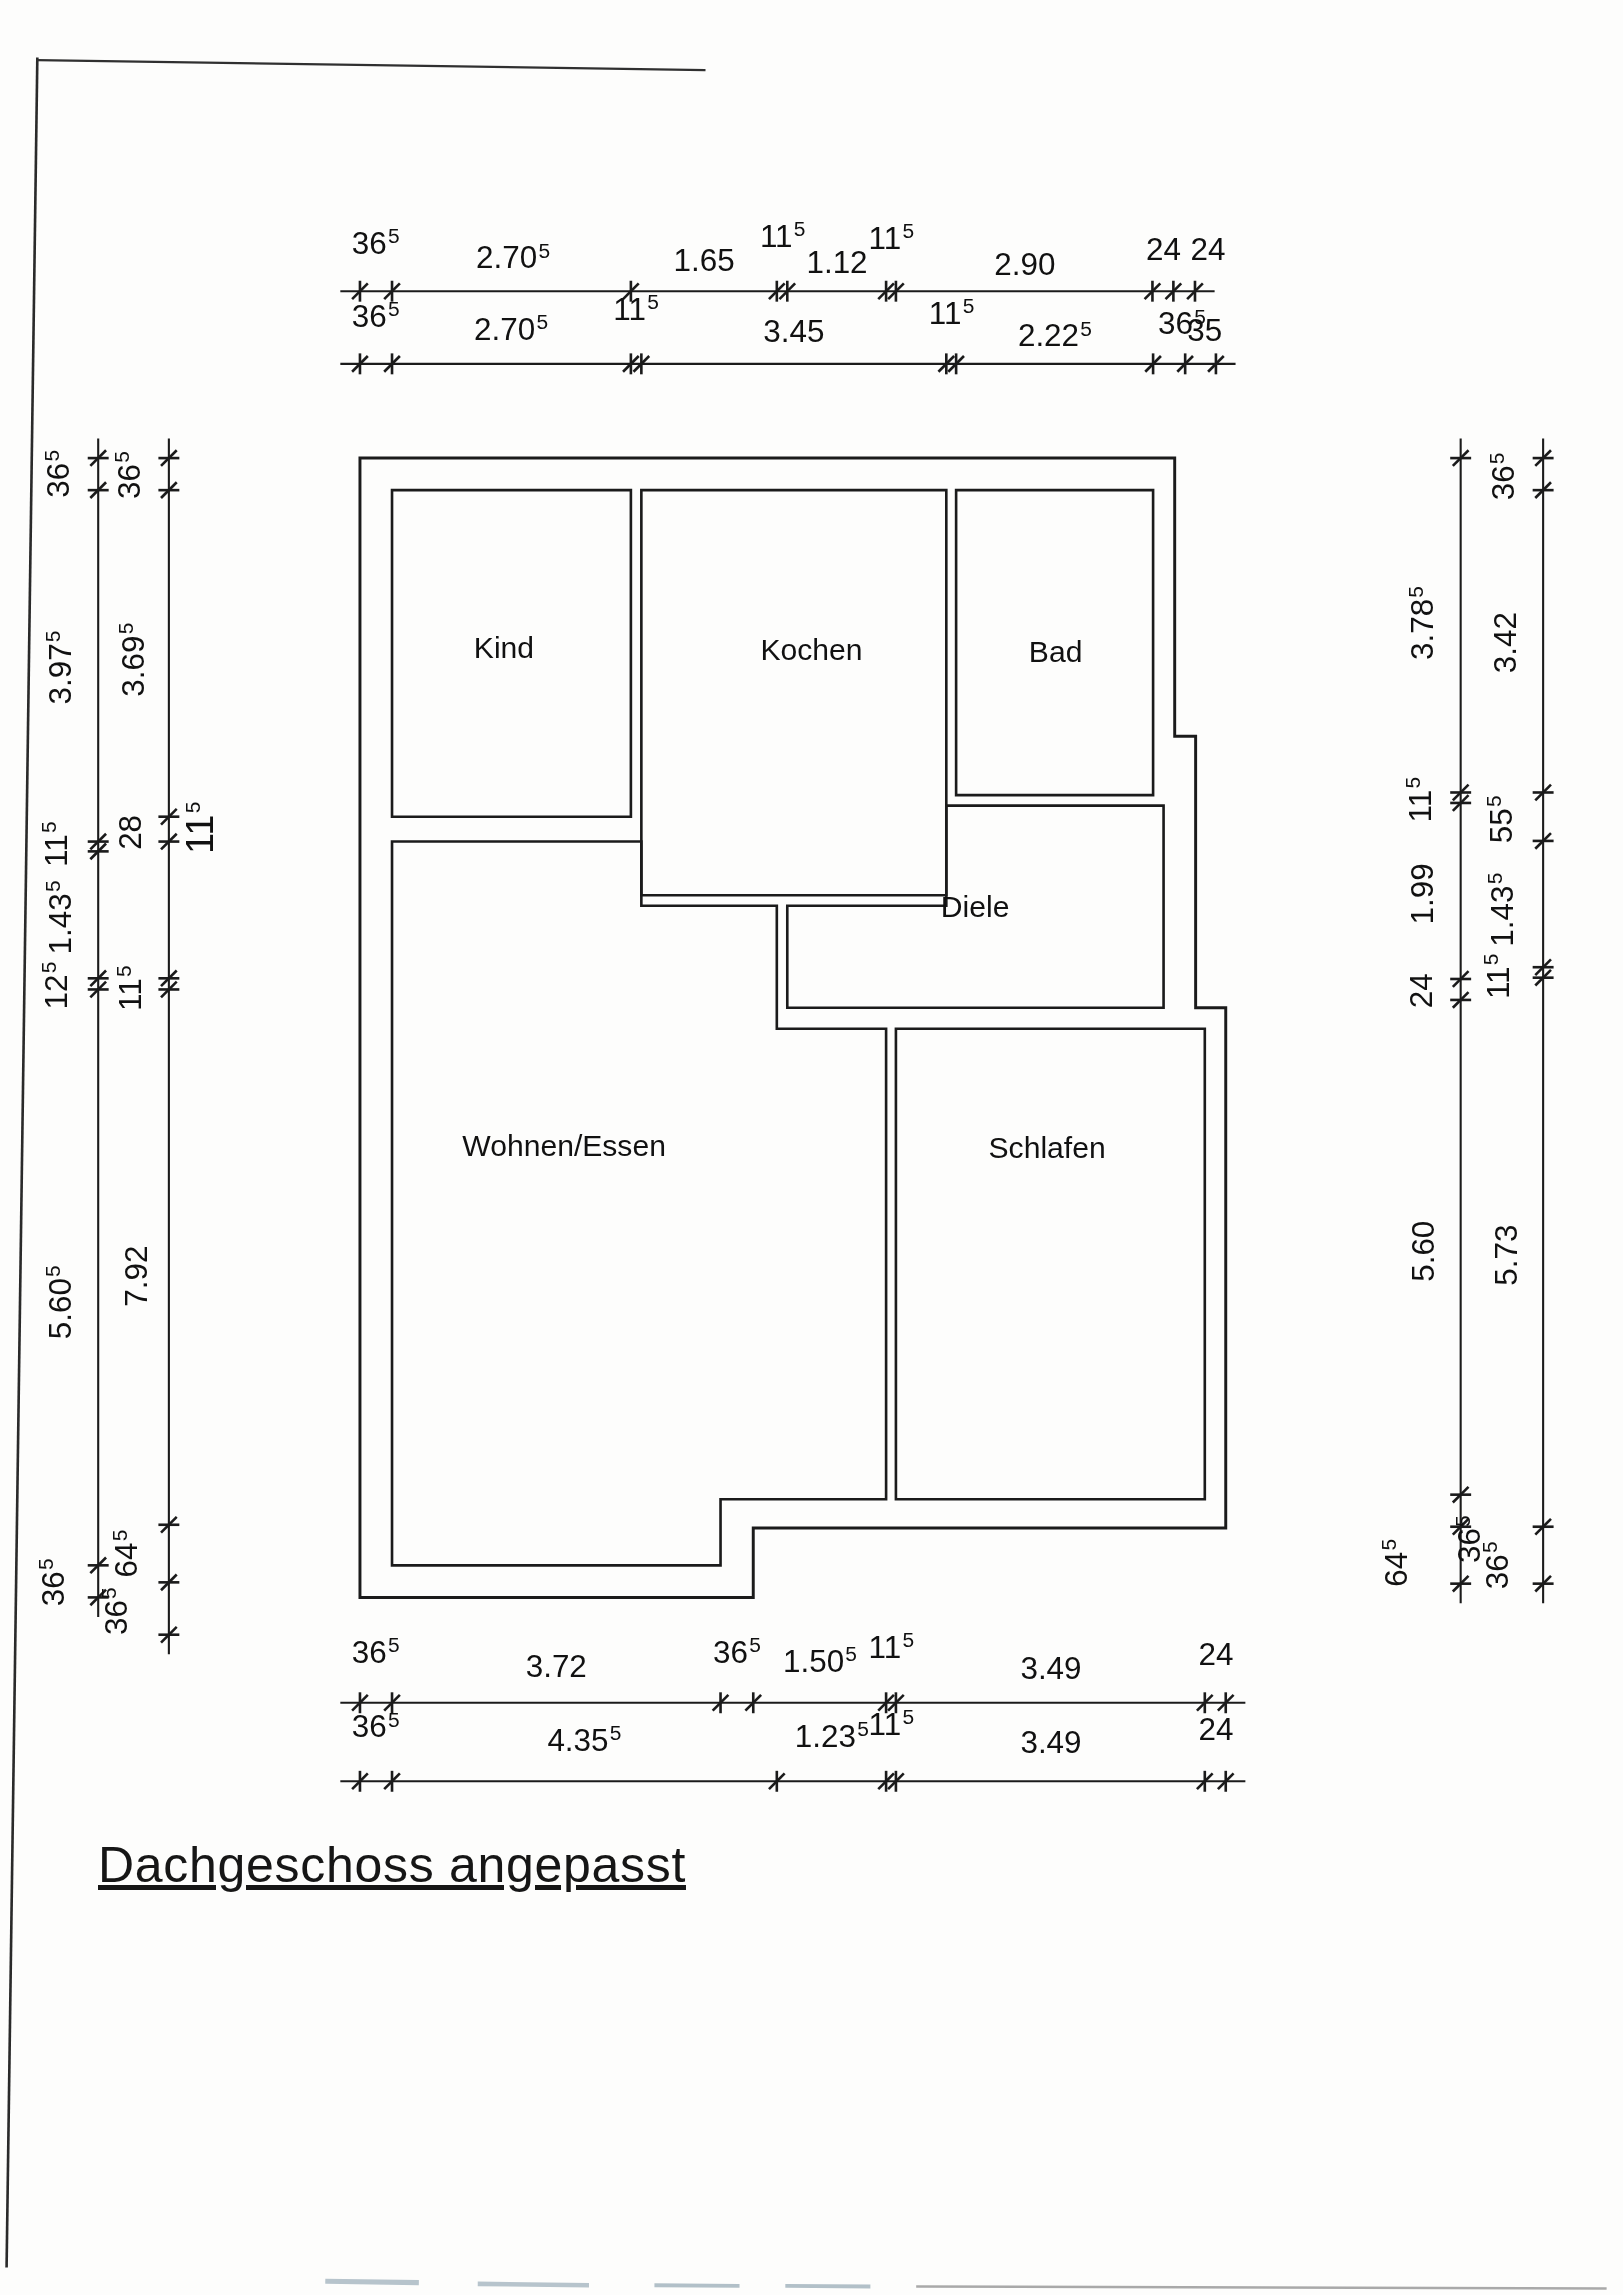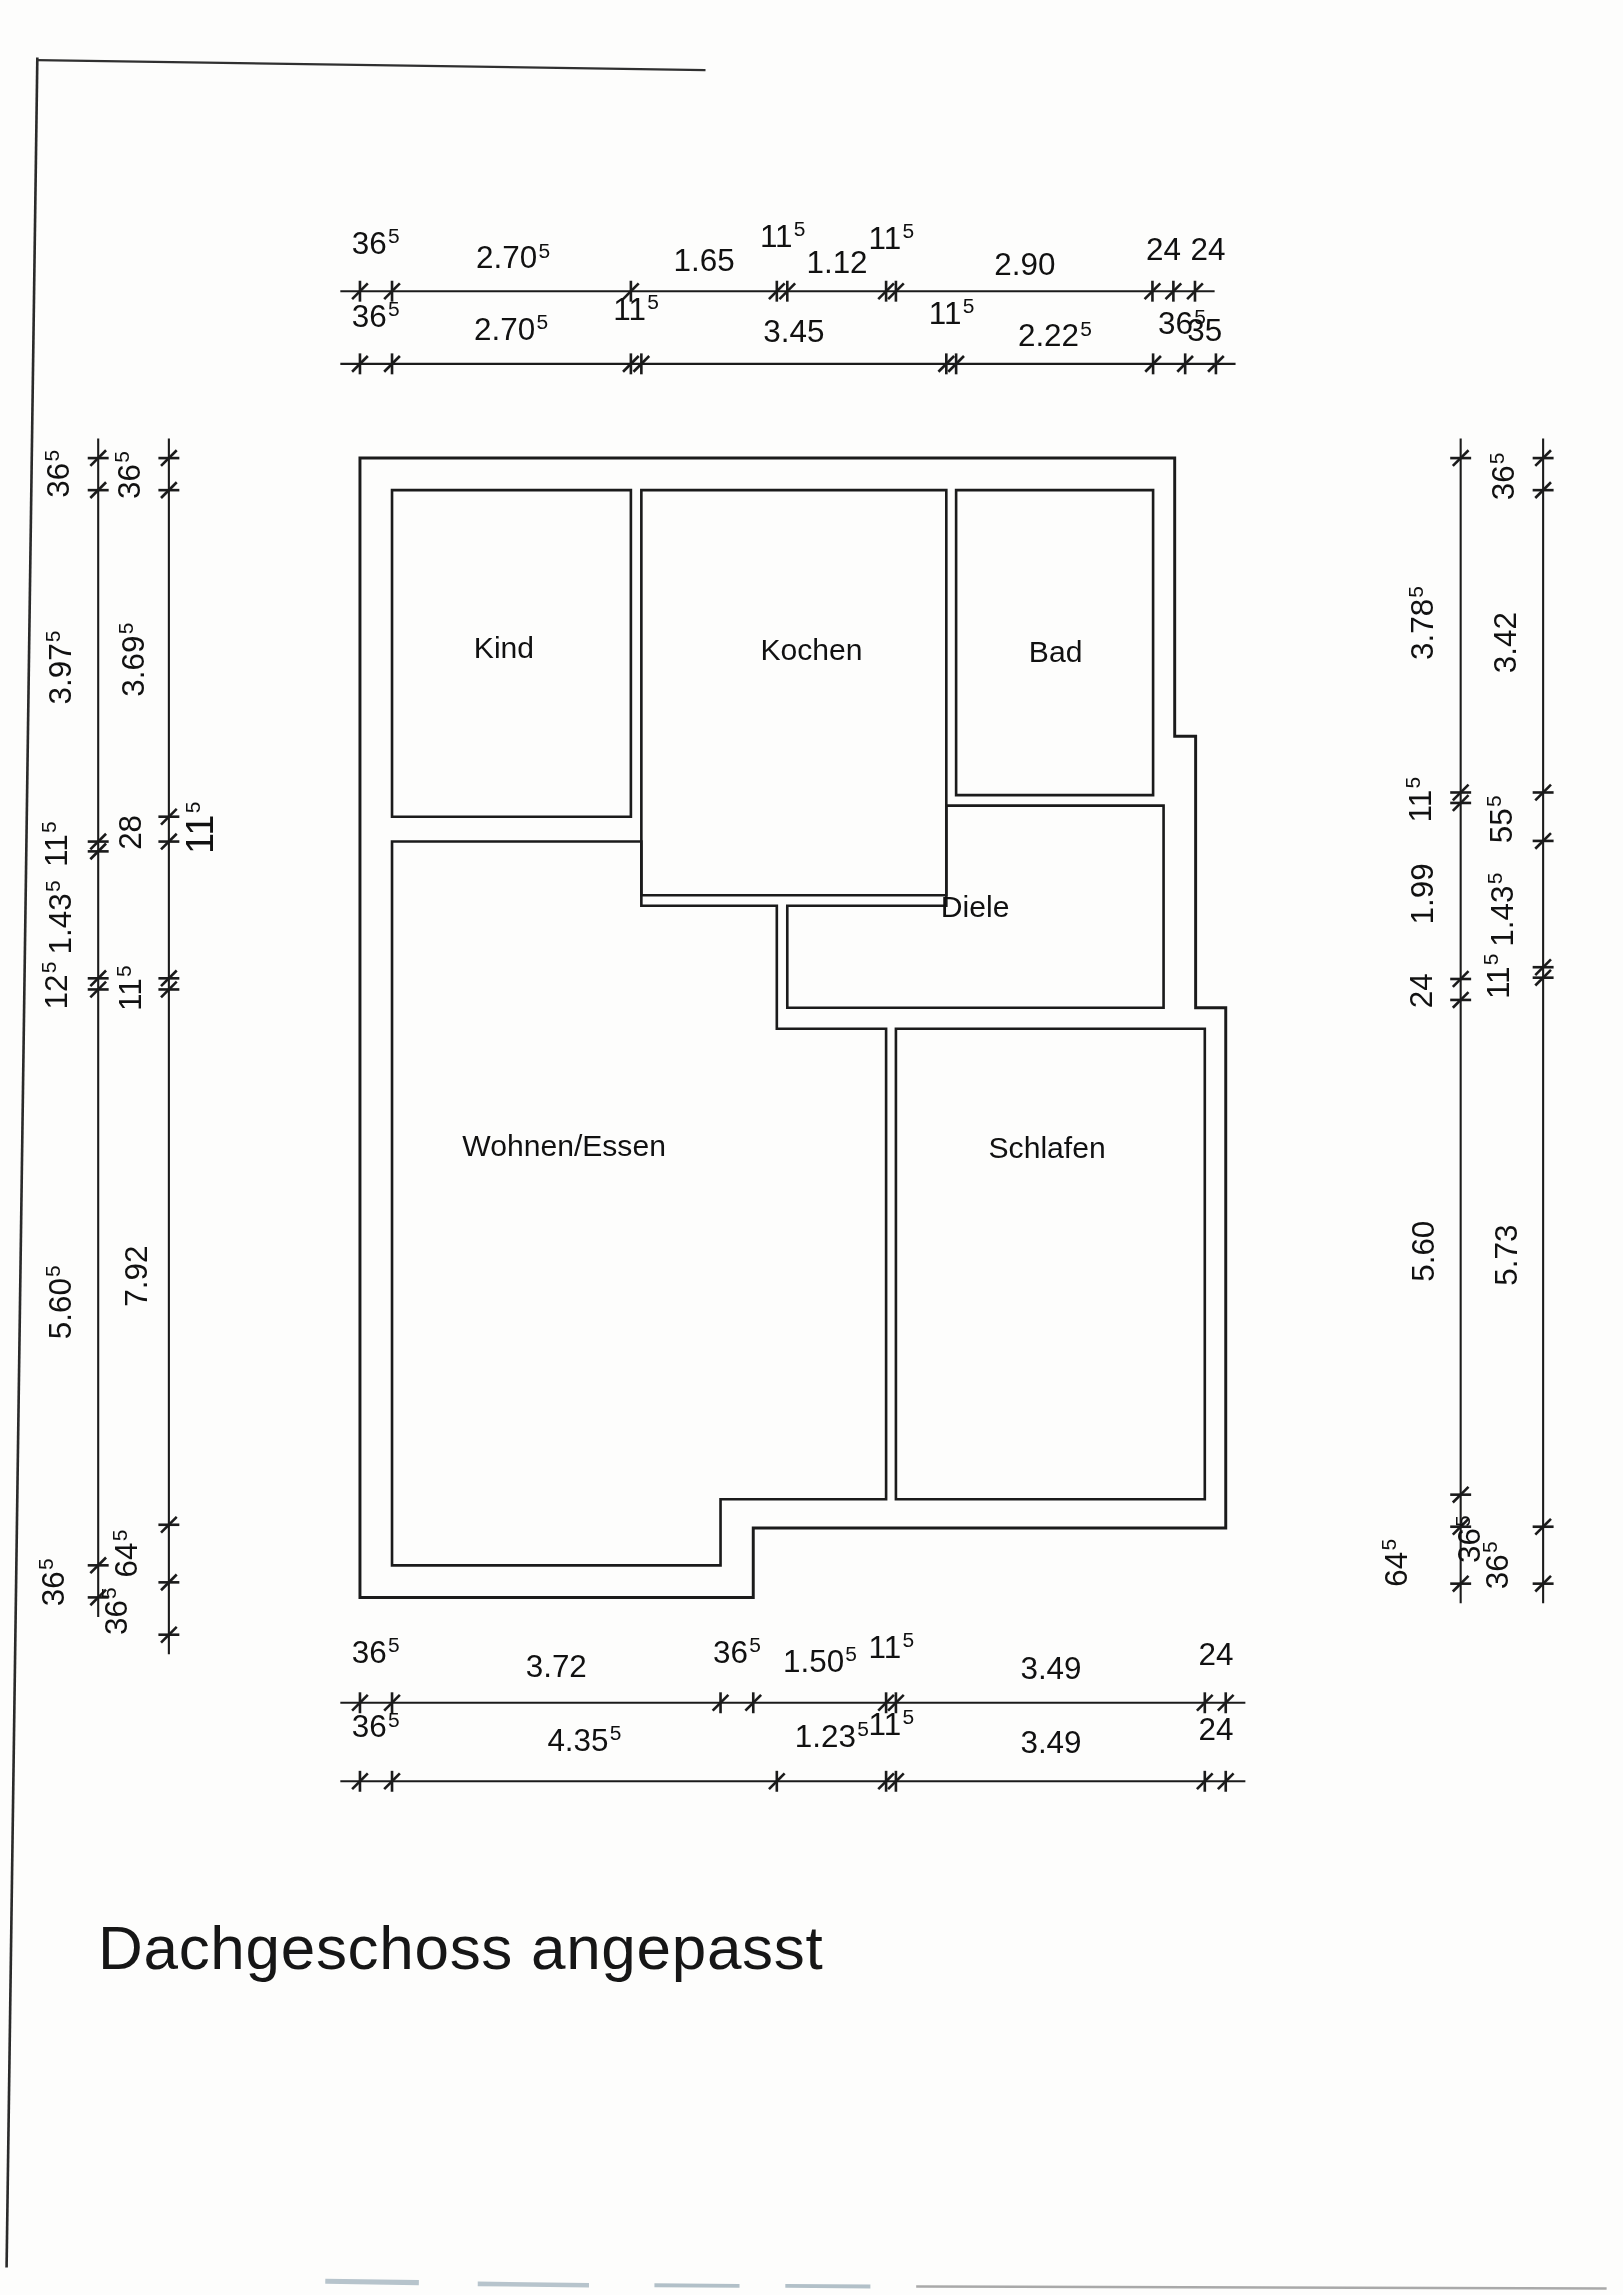--- a/index.html
+++ b/index.html
@@ -6,25 +6,26 @@
   .page{
     position:relative;
     width:1623px;height:2295px;
     background:#fdfdfc;
     overflow:hidden;
     font-family:"Liberation Sans", sans-serif;
   }
   .plan-svg{position:absolute;left:0;top:0;}
   .drawing-title{
     position:absolute;
-    left:98px;top:1912px;
-    font-size:62px;
+    left:98px;top:1836px;
+    font-size:50px;
     color:#161616;
     letter-spacing:0.7px;
     white-space:nowrap;
+    text-decoration:underline;
   }
 </style>
 </head>
 <body>
 
 <div class="page">
   <svg class="plan-svg" width="1623" height="2295" viewBox="0 0 2480 3507" xmlns="http://www.w3.org/2000/svg">
     <g id="g-artifacts">
         <line x1="57" y1="88" x2="10" y2="3465" stroke="#2a2a2a" stroke-width="4"></line>
         <line x1="57" y1="92" x2="1078" y2="107" stroke="#303030" stroke-width="3.5"></line>

